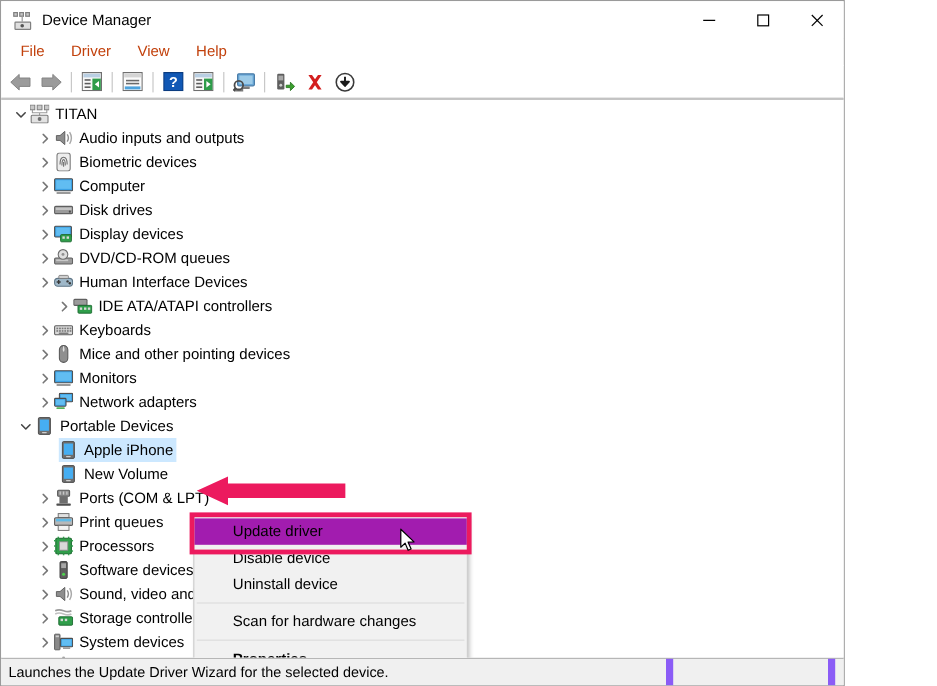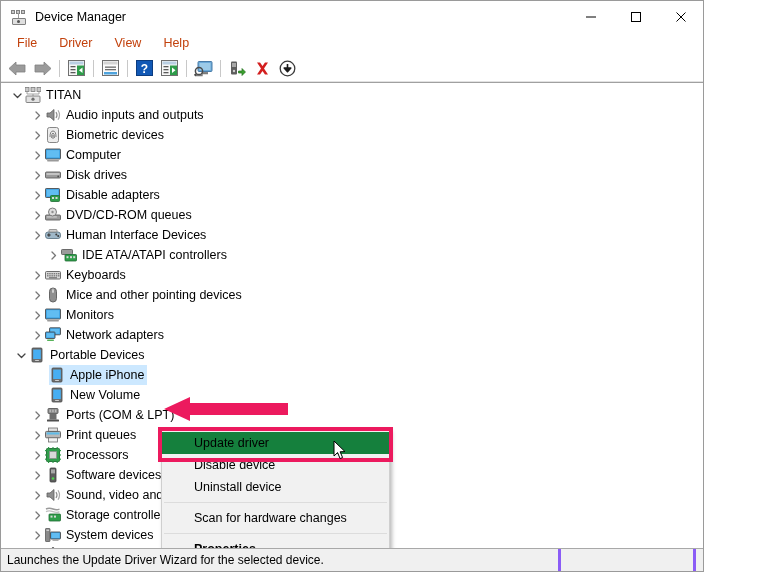--- a/index.html
+++ b/index.html
@@ -153,21 +153,21 @@
     z-index: 40;
   }
   .ctx-item {
     height: 22px;
     display: flex; align-items: center;
     padding-left: 32px;
     font-size: 12.5px; color: #000;
     white-space: nowrap;
   }
   .ctx-item.highlight {
-    background: #15803d;
+    background: #a21caf;
     text-align: center;
   }
   .ctx-item.bold { font-weight: bold; }
   .ctx-sep {
     height: 1px; background: #dcdcdc;
     margin: 4px 2px 4px 2px;
   }
 
   
   #hl-box {
@@ -196,21 +196,21 @@
   
   #statusbar {
     height: 23px; flex: 0 0 23px;
     background: #f0f0f0;
     border-top: 1px solid #a8a8a8;
     display: flex; align-items: stretch;
     font-size: 12px; color: #000;
   }
   .sb-pane {
     display: flex; align-items: center;
-    border-right: 3px solid #8b5cf6;
+    border-right: 6px solid #8b5cf6;
     padding-left: 6px;
     white-space: nowrap;
     overflow: hidden;
   }
   #sb-main { flex: 0 0 560px; }
   #sb-two  { flex: 0 0 135px; }
   #sb-three{ flex: 1 1 auto; border-right: none; }
 </style>
 </head>
 <body>
@@ -453,21 +453,21 @@
         <div class="label-wrap">
           <div class="ticon">
             <svg width="16" height="16" viewBox="0 0 16 16">
               <rect x="0.5" y="1.5" width="14" height="9" rx="0.8" fill="#3ba0e3" stroke="#4d4d4d" stroke-width="0.9"></rect>
               <rect x="1.8" y="2.7" width="11.4" height="6.6" fill="#61bdf2"></rect>
               <rect x="5.5" y="8.5" width="9" height="6" rx="0.8" fill="#2f9e4a" stroke="#1e6b32" stroke-width="0.8"></rect>
               <rect x="7" y="10" width="2" height="2" fill="#d8d8d8"></rect>
               <rect x="10.5" y="10" width="2" height="2" fill="#d8d8d8"></rect>
             </svg>
           </div>
-          <div class="tlabel">Disable adapters</div>
+          <div class="tlabel">Display devices</div>
         </div>
       </div>
 
       <div class="row" style="padding-left:28px;">
         <div class="twisty">
           <svg width="9" height="9" viewBox="0 0 9 9">
               <path d="M3,1 L6.5,4.5 L3,8" fill="none" stroke="#777" stroke-width="1.3" stroke-linecap="round" stroke-linejoin="round"></path>
             </svg>
         </div>
         <div class="label-wrap">

